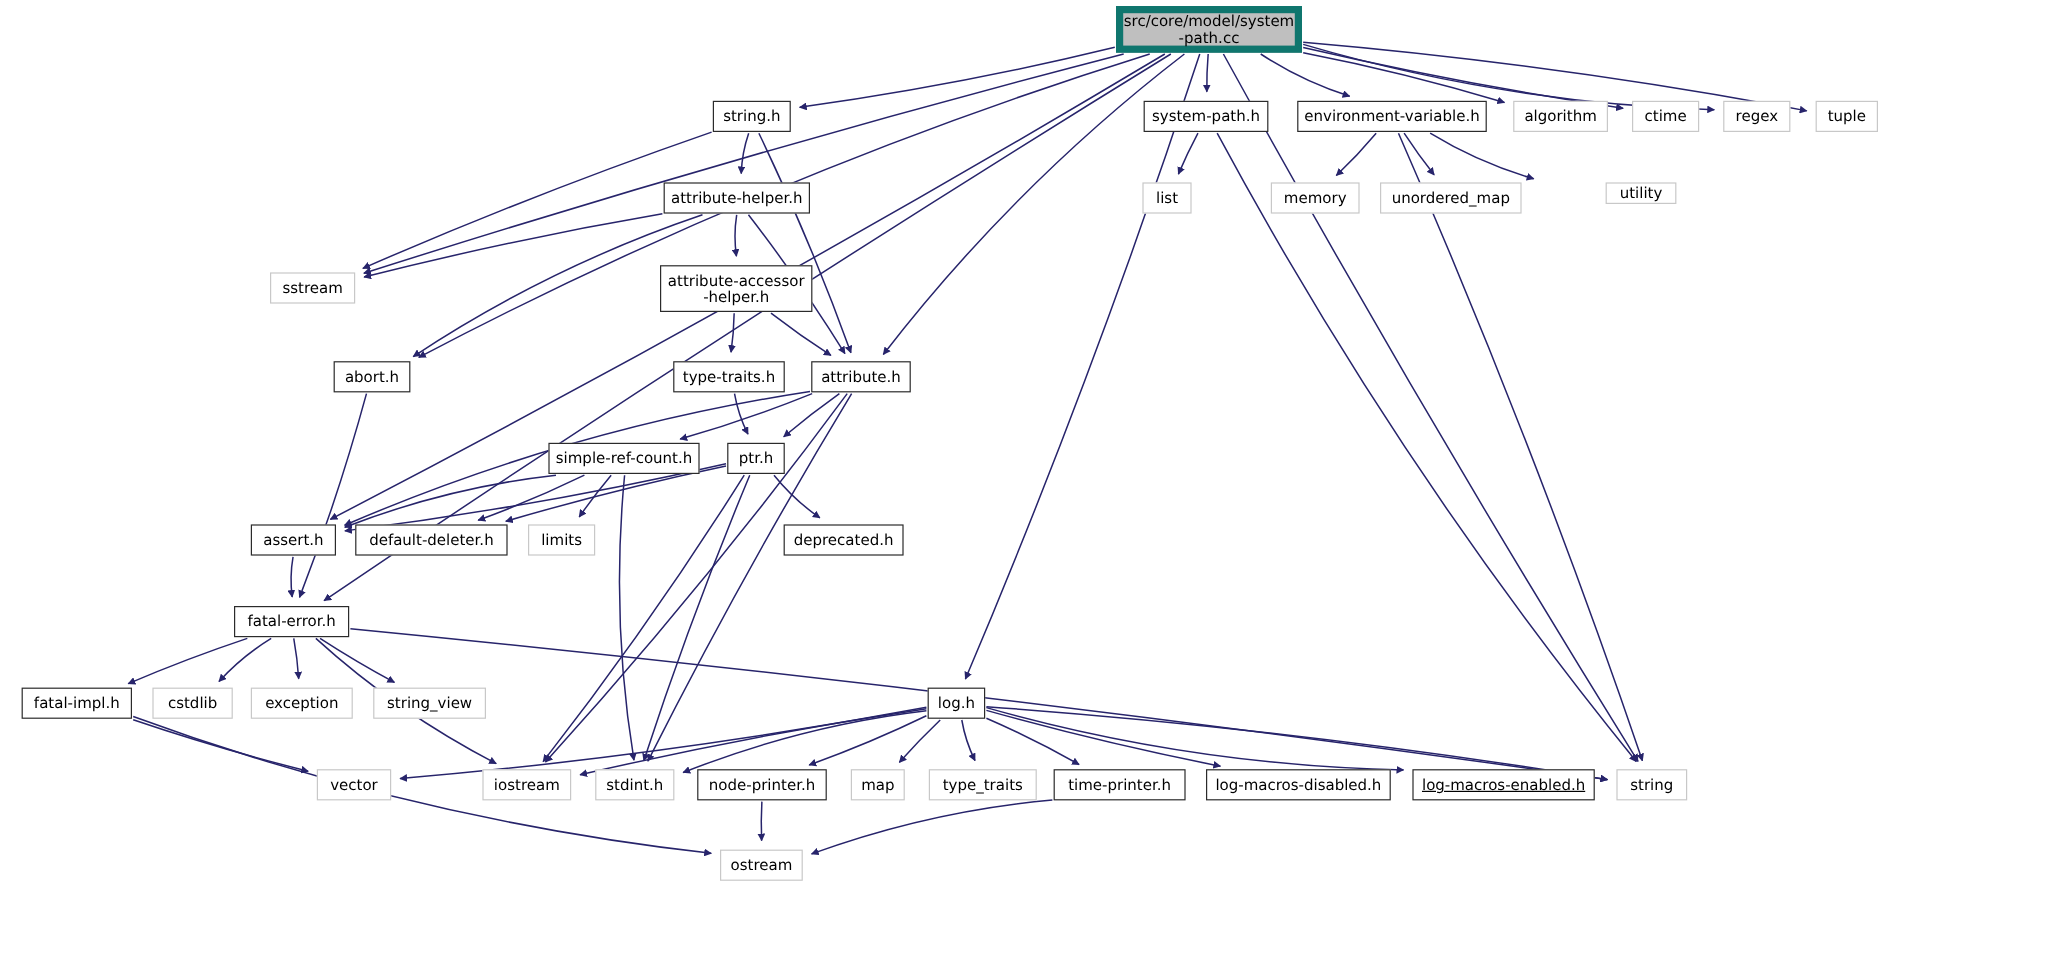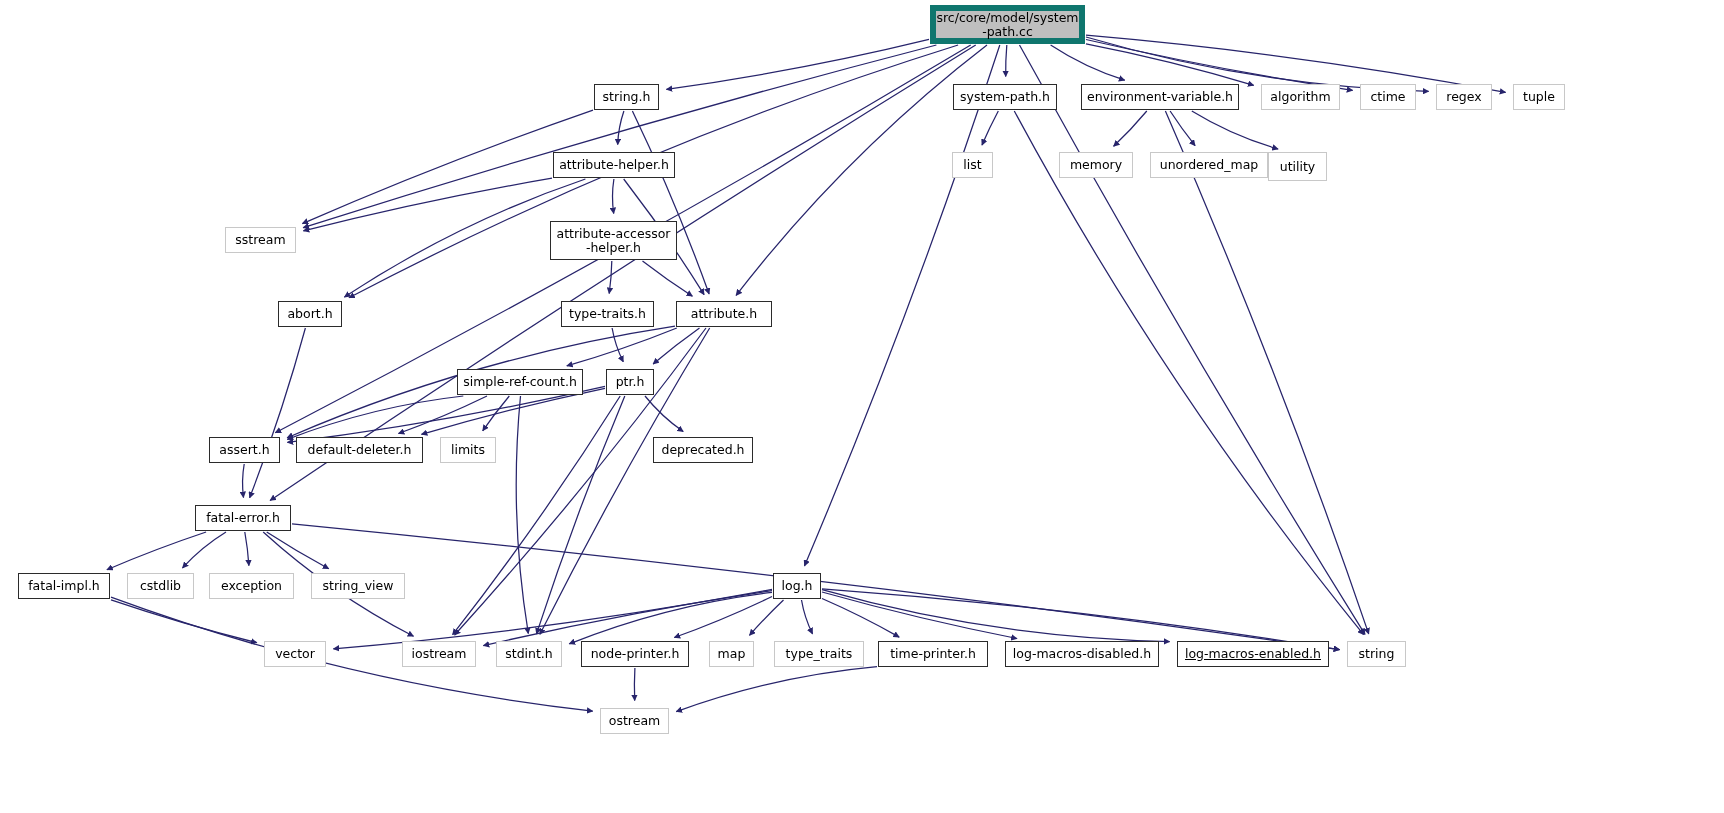--- a/index.html
+++ b/index.html
@@ -134,27 +134,27 @@
     <div class="node hdr" style="left: 953px; top: 84px; width: 104px; height: 26px; font-size: 12.5px;"><span class="node-label">system-path.h</span></div>
     <div class="node hdr" style="left: 1081px; top: 84px; width: 158px; height: 26px; font-size: 12.5px;"><span class="node-label">environment-variable.h</span></div>
     <div class="node sys" style="left: 1261px; top: 84px; width: 79px; height: 26px; font-size: 12.5px;"><span class="node-label">algorithm</span></div>
     <div class="node sys" style="left: 1360px; top: 84px; width: 56px; height: 26px; font-size: 12.5px;"><span class="node-label">ctime</span></div>
     <div class="node sys" style="left: 1436px; top: 84px; width: 56px; height: 26px; font-size: 12.5px;"><span class="node-label">regex</span></div>
     <div class="node sys" style="left: 1513px; top: 84px; width: 52px; height: 26px; font-size: 12.5px; justify-content: flex-end;"><span class="node-label">tuple</span></div>
     <div class="node hdr" style="left: 553px; top: 152px; width: 122px; height: 26px; font-size: 12.5px;"><span class="node-label">attribute-helper.h</span></div>
     <div class="node sys" style="left: 952px; top: 152px; width: 41px; height: 26px; font-size: 12.5px;"><span class="node-label">list</span></div>
     <div class="node sys" style="left: 1059px; top: 152px; width: 74px; height: 26px; font-size: 12.5px;"><span class="node-label">memory</span></div>
     <div class="node sys" style="left: 1150px; top: 152px; width: 118px; height: 26px; font-size: 12.5px;"><span class="node-label">unordered_map</span></div>
-    <div class="node sys" style="left: 1268px; top: 152px; width: 59px; height: 29px; font-size: 12.5px; text-align: center;"><span class="node-label">utility</span></div>
+    <div class="node sys" style="left: 1338px; top: 152px; width: 59px; height: 18px; font-size: 12.5px; text-align: center;"><span class="node-label">utility</span></div>
     <div class="node sys" style="left: 225px; top: 227px; width: 71px; height: 26px; font-size: 12.5px;"><span class="node-label">sstream</span></div>
     <div class="node hdr" style="left: 550px; top: 221px; width: 127px; height: 39px; font-size: 12.5px;"><span class="node-label">attribute-accessor
 -helper.h</span></div>
     <div class="node hdr" style="left: 278px; top: 301px; width: 64px; height: 26px; font-size: 12.5px;"><span class="node-label">abort.h</span></div>
     <div class="node hdr" style="left: 561px; top: 301px; width: 93px; height: 26px; font-size: 12.5px;"><span class="node-label">type-traits.h</span></div>
-    <div class="node hdr" style="left: 676px; top: 301px; width: 96px; height: 26px; font-size: 12.5px;"><span class="node-label">attribute.h</span></div>
+    <div class="node hdr" style="left: 676px; top: 301px; width: 83px; height: 26px; font-size: 12.5px;"><span class="node-label">attribute.h</span></div>
     <div class="node hdr" style="left: 457px; top: 369px; width: 126px; height: 26px; font-size: 12.5px;"><span class="node-label">simple-ref-count.h</span></div>
     <div class="node hdr" style="left: 606px; top: 369px; width: 48px; height: 26px; font-size: 12.5px;"><span class="node-label">ptr.h</span></div>
     <div class="node hdr" style="left: 209px; top: 437px; width: 71px; height: 26px; font-size: 12.5px;"><span class="node-label">assert.h</span></div>
     <div class="node hdr" style="left: 296px; top: 437px; width: 127px; height: 26px; font-size: 12.5px;"><span class="node-label">default-deleter.h</span></div>
     <div class="node sys" style="left: 440px; top: 437px; width: 56px; height: 26px; font-size: 12.5px;"><span class="node-label">limits</span></div>
     <div class="node hdr" style="left: 653px; top: 437px; width: 100px; height: 26px; font-size: 12.5px;"><span class="node-label">deprecated.h</span></div>
     <div class="node hdr" style="left: 195px; top: 505px; width: 96px; height: 26px; font-size: 12.5px;"><span class="node-label">fatal-error.h</span></div>
     <div class="node hdr" style="left: 773px; top: 573px; width: 48px; height: 26px; font-size: 12.5px;"><span class="node-label">log.h</span></div>
     <div class="node hdr" style="left: 18px; top: 573px; width: 92px; height: 26px; font-size: 12.5px;"><span class="node-label">fatal-impl.h</span></div>
     <div class="node sys" style="left: 127px; top: 573px; width: 67px; height: 26px; font-size: 12.5px;"><span class="node-label">cstdlib</span></div>

